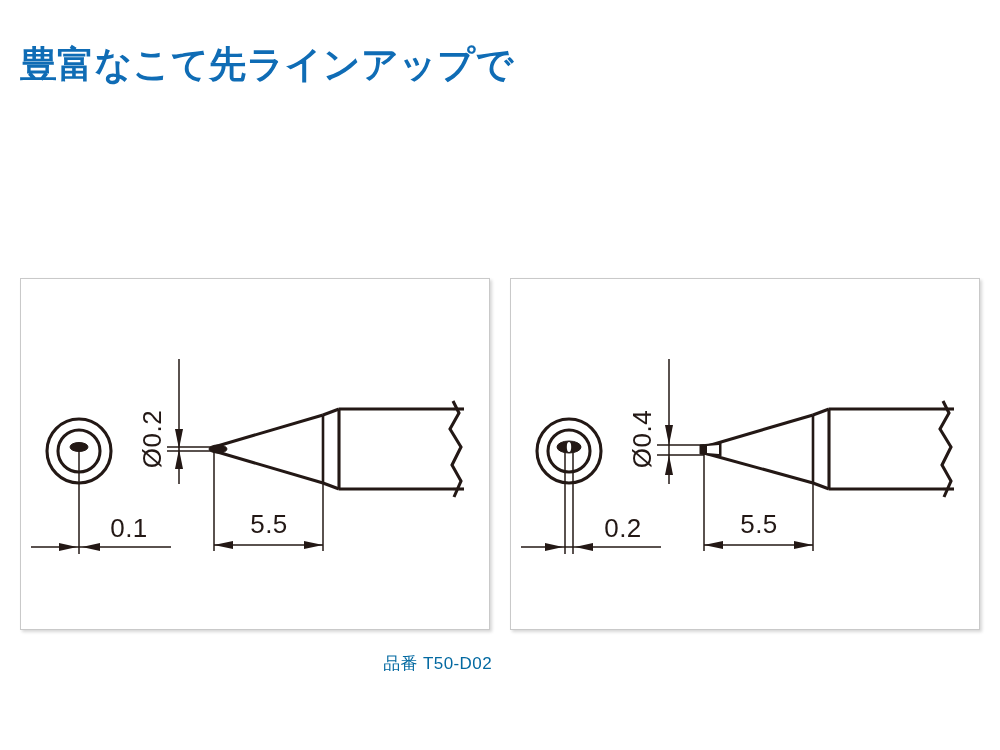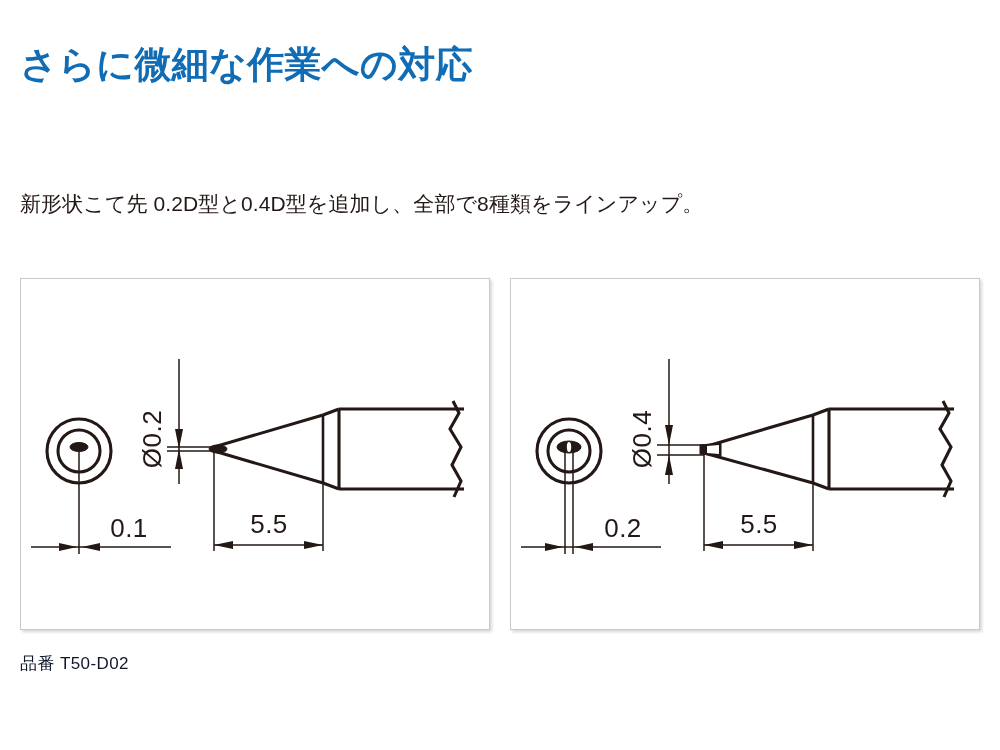--- a/index.html
+++ b/index.html
@@ -57,22 +57,22 @@
     box-sizing: border-box;
     border: 1px solid #c9c9c9;
     background: #ffffff;
     box-shadow: 2px 2px 3px rgba(0,0,0,0.16);
     position: relative;
   }
   .panel svg { display: block; }
 
   .caption {
     margin-top: 22px;
-    text-align: left;
-    color: #0f172a;
+    text-align: right;
+    color: #0369a1;
     font-size: 17px;
     letter-spacing: 0.4px;
   }
 
   
   .outline { fill: none; stroke: #231815; stroke-width: 3.1; stroke-linejoin: miter; stroke-linecap: butt; }
   .outline-thin { fill: none; stroke: #231815; stroke-width: 2.6; }
   .solidfill { fill: #231815; stroke: #231815; stroke-width: 1; }
   .dimline { fill: none; stroke: #231815; stroke-width: 1.5; }
   .extline { fill: none; stroke: #231815; stroke-width: 1.5; }
@@ -81,25 +81,24 @@
     fill: #231815;
     font-family: "Liberation Sans", "DejaVu Sans", sans-serif;
     font-size: 26px;
     letter-spacing: 0.5px;
   }
 </style>
 </head>
 <body>
 
 <h1 class="headline">
-  <span class="hl-line">さらに微細な作業への対応</span>
+  <span class="hl-line">豊富なこて先ラインアップで</span>
 </h1>
 
 <p class="lede">
-  <span class="lede-line">新形状こて先 0.2D型と0.4D型を追加し、全部で8種類をラインアップ。</span>
 </p>
 
 <div class="panels">
 
   <div class="panel-wrap">
     <div class="panel">
       <svg width="468" height="350" viewBox="0 0 468 350">
 
         <g>
           <circle cx="58" cy="172" r="32" class="outline"></circle>

